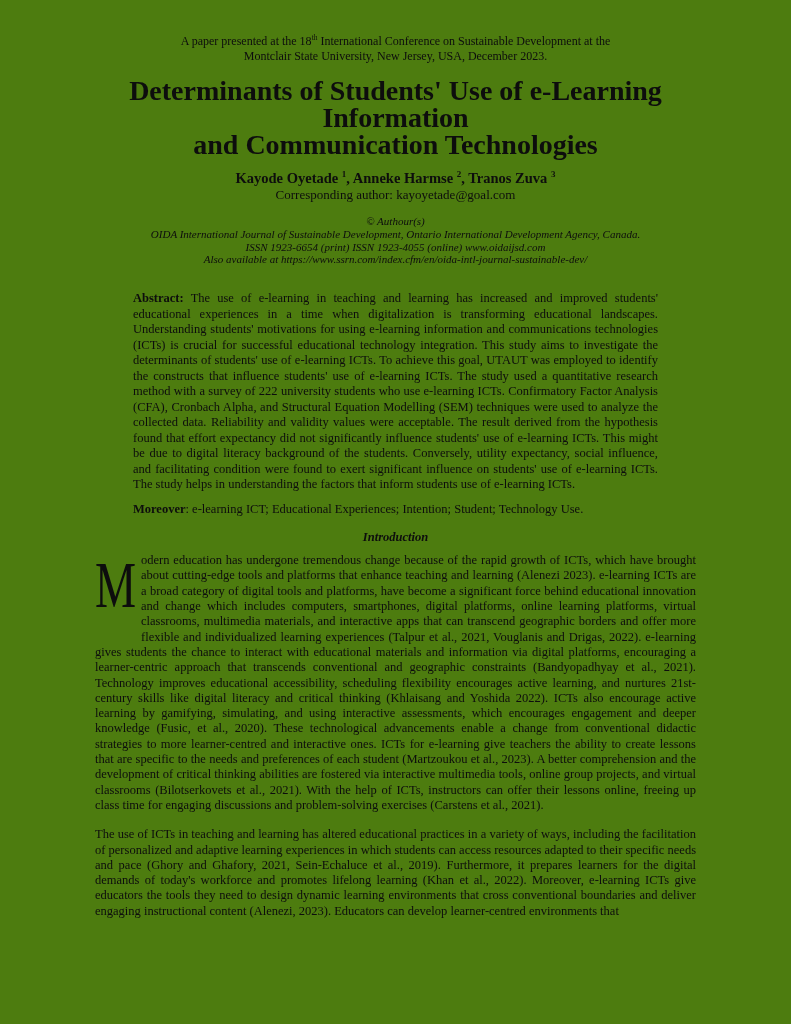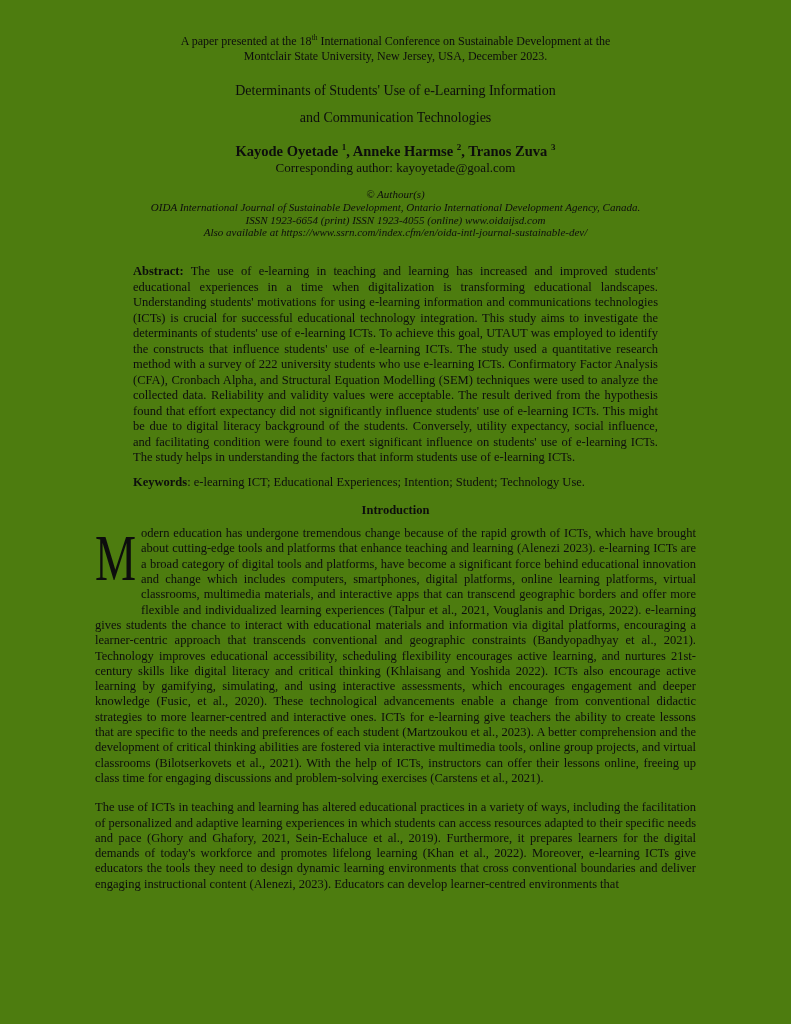--- a/index.html
+++ b/index.html
@@ -27,23 +27,23 @@
     line-height: 15px;
     text-align: center;
   }
   sup {
     font-size: 0.62em;
     vertical-align: super;
     line-height: 0;
   }
   .paper-title {
     margin: 13px 0 0 0;
-    font-size: 14px;
+    font-size: 28px;
     line-height: 27px;
-    font-weight: 400;
+    font-weight: 700;
     text-align: center;
   }
   .paper-title .title-line { display: block; }
 
   .authors-line {
     margin-top: 12px;
     font-size: 14.5px;
     line-height: 17px;
     font-weight: 700;
     text-align: center;
@@ -72,20 +72,21 @@
     font-size: 12.5px;
     line-height: 15.5px;
     text-align: justify;
   }
   .section-heading {
     margin: 12px 0 0 0;
     font-size: 12.5px;
     line-height: 16px;
     font-weight: 700;
     text-align: center;
+    font-style: italic;
   }
   .body-para {
     margin: 8px 0 0 0;
     font-size: 12.5px;
     line-height: 15.3px;
     text-align: justify;
   }
   .body-para.second { margin-top: 14px; }
   .dropcap {
     float: left;
@@ -117,21 +118,21 @@
 
   <div class="copyright">
     <div>© Authour(s)</div>
     <div>OIDA International Journal of Sustainable Development, Ontario International Development Agency, Canada.</div>
     <div>ISSN 1923-6654 (print) ISSN 1923-4055 (online) www.oidaijsd.com</div>
     <div>Also available at https://www.ssrn.com/index.cfm/en/oida-intl-journal-sustainable-dev/</div>
   </div>
 
   <p class="abstract"><span class="label">Abstract:</span><span> The use of e-learning in teaching and learning has increased and improved students' educational experiences in a time when digitalization is transforming educational landscapes. Understanding students' motivations for using e-learning information and communications technologies (ICTs) is crucial for successful educational technology integration. This study aims to investigate the determinants of students' use of e-learning ICTs. To achieve this goal, UTAUT was employed to identify the constructs that influence students' use of e-learning ICTs. The study used a quantitative research method with a survey of 222 university students who use e-learning ICTs. Confirmatory Factor Analysis (CFA), Cronbach Alpha, and Structural Equation Modelling (SEM) techniques were used to analyze the collected data. Reliability and validity values were acceptable. The result derived from the hypothesis found that effort expectancy did not significantly influence students' use of e-learning ICTs. This might be due to digital literacy background of the students. Conversely, utility expectancy, social influence, and facilitating condition were found to exert significant influence on students' use of e-learning ICTs. The study helps in understanding the factors that inform students use of e-learning ICTs.</span></p>
 
-  <p class="keywords"><span class="label">Keywords</span><span>: e-learning ICT; Educational Experiences; Intention; Student; Technology Use.</span></p>
+  <p class="keywords"><span class="label">Moreover</span><span>: e-learning ICT; Educational Experiences; Intention; Student; Technology Use.</span></p>
 
   <h2 class="section-heading">Introduction</h2>
 
   <p class="body-para first"><span class="dropcap">M</span><span>odern education has undergone tremendous change because of the rapid growth of ICTs, which have brought about cutting-edge tools and platforms that enhance teaching and learning (Alenezi 2023). e-learning ICTs are a broad category of digital tools and platforms, have become a significant force behind educational innovation and change which includes computers, smartphones, digital platforms, online learning platforms, virtual classrooms, multimedia materials, and interactive apps that can transcend geographic borders and offer more flexible and individualized learning experiences (Talpur et al., 2021, Vouglanis and Drigas, 2022). e-learning gives students the chance to interact with educational materials and information via digital platforms, encouraging a learner-centric approach that transcends conventional and geographic constraints (Bandyopadhyay et al., 2021). Technology improves educational accessibility, scheduling flexibility encourages active learning, and nurtures 21st-century skills like digital literacy and critical thinking (Khlaisang and Yoshida 2022). ICTs also encourage active learning by gamifying, simulating, and using interactive assessments, which encourages engagement and deeper knowledge (Fusic, et al., 2020). These technological advancements enable a change from conventional didactic strategies to more learner-centred and interactive ones. ICTs for e-learning give teachers the ability to create lessons that are specific to the needs and preferences of each student (Martzoukou et al., 2023). A better comprehension and the development of critical thinking abilities are fostered via interactive multimedia tools, online group projects, and virtual classrooms (Bilotserkovets et al., 2021). With the help of ICTs, instructors can offer their lessons online, freeing up class time for engaging discussions and problem-solving exercises (Carstens et al., 2021).</span></p>
 
   <p class="body-para second">The use of ICTs in teaching and learning has altered educational practices in a variety of ways, including the facilitation of personalized and adaptive learning experiences in which students can access resources adapted to their specific needs and pace (Ghory and Ghafory, 2021, Sein-Echaluce et al., 2019). Furthermore, it prepares learners for the digital demands of today's workforce and promotes lifelong learning (Khan et al., 2022). Moreover, e-learning ICTs give educators the tools they need to design dynamic learning environments that cross conventional boundaries and deliver engaging instructional content (Alenezi, 2023). Educators can develop learner-centred environments that</p>
 
 </div>
 
 </body></html>

